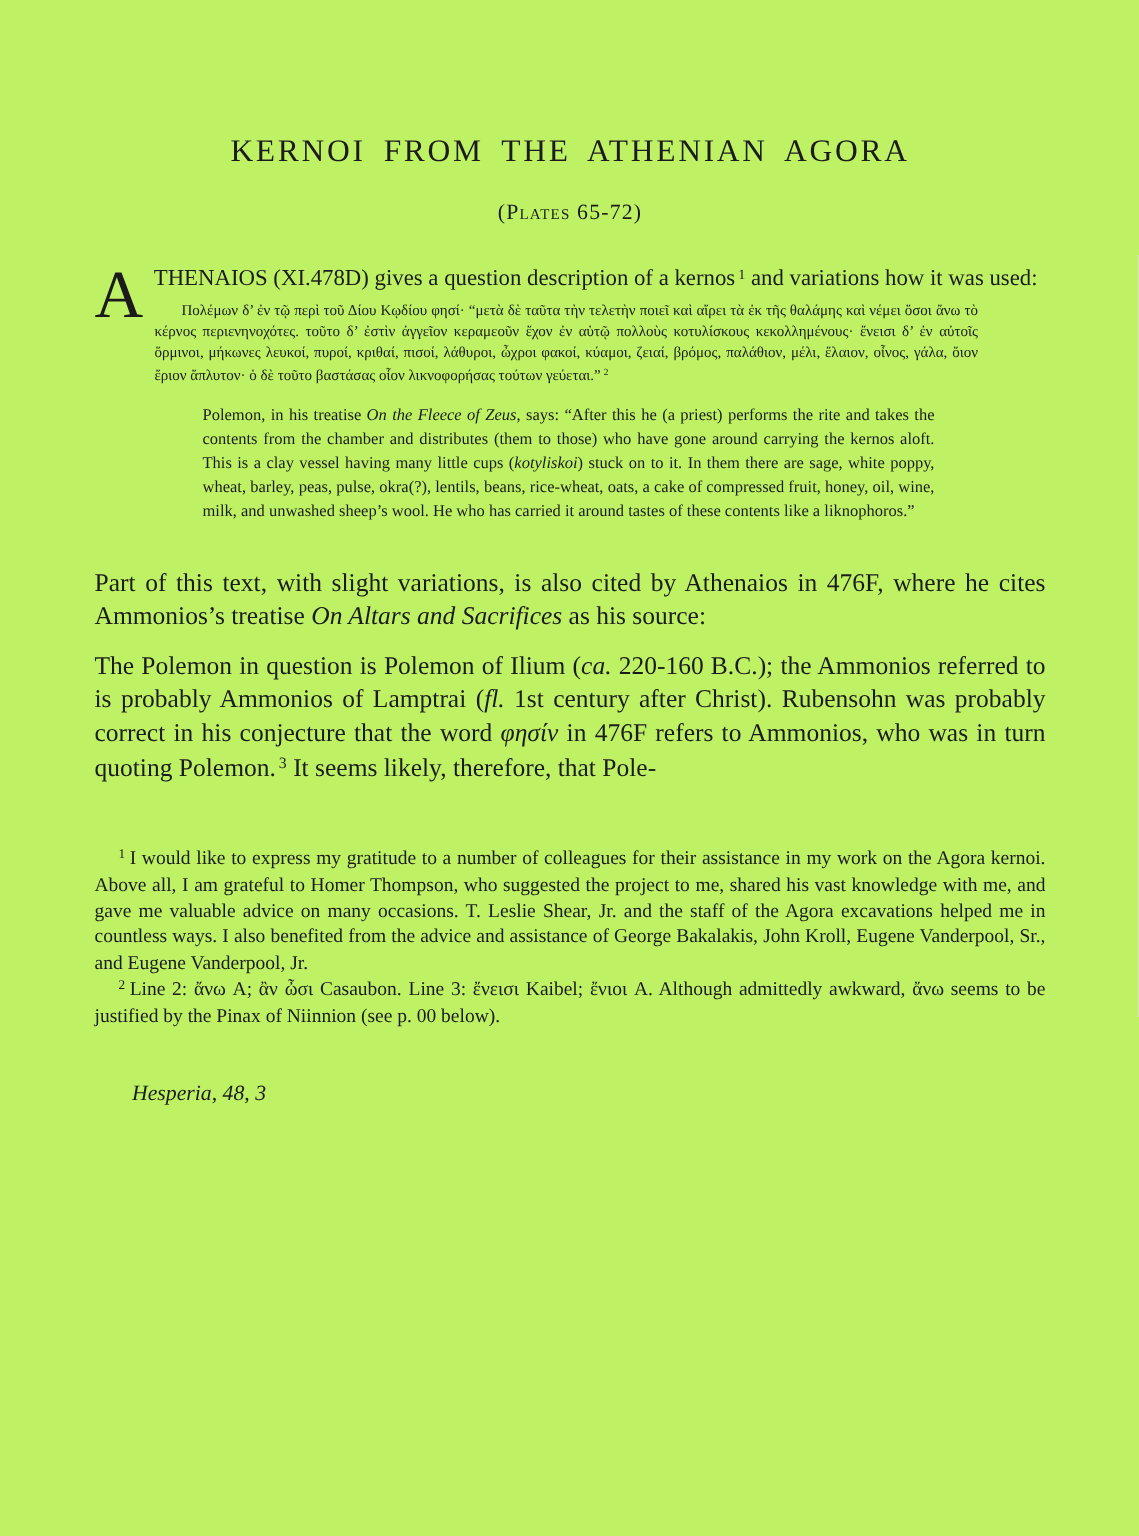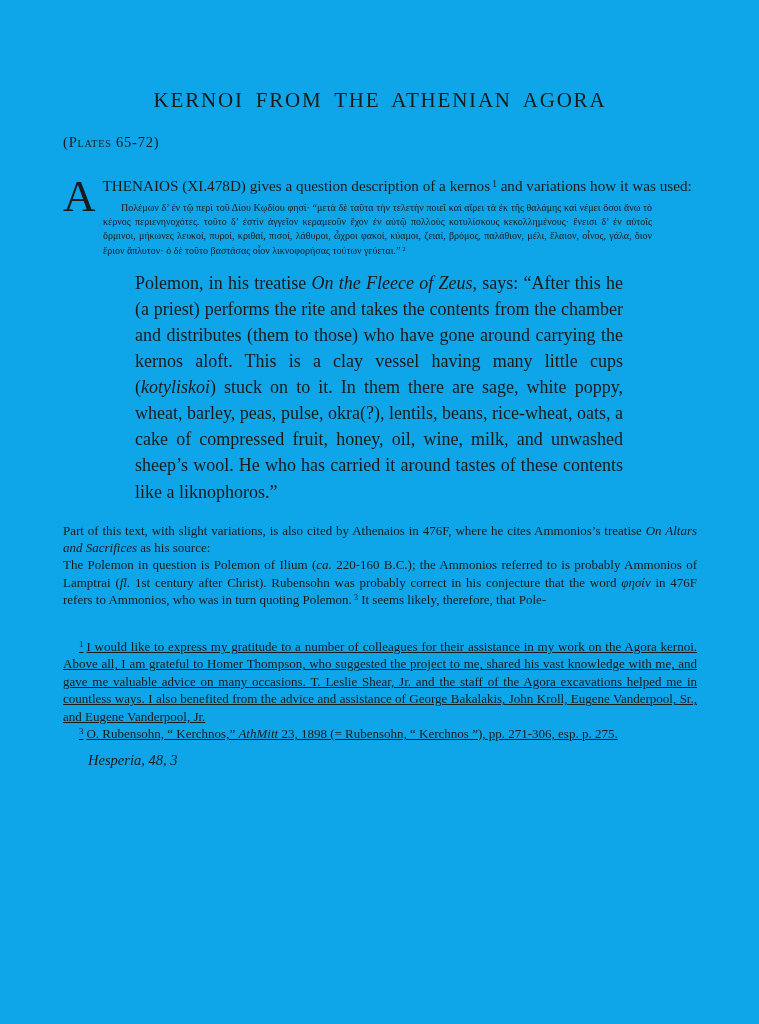--- a/index.html
+++ b/index.html
@@ -1,65 +1,65 @@
 <!DOCTYPE html>
 <html><head>
 <meta charset="utf-8">
 <style>
   * { margin:0; padding:0; box-sizing:border-box; }
   html,body { background:#e9e8e3; }
   .page {
     width:759px; height:1024px;
     padding:88px 62px 0 63px;
-    background:#0ea5e9;
+    background:#bef264;
     color:#1b1b1b;
     font-family:"Liberation Serif","DejaVu Serif",serif;
     overflow:hidden;
     position:relative;
     margin:0 auto;
   }
   .title {
     font-size:21px; font-weight:400;
     text-align:center;
     letter-spacing:1.8px; word-spacing:5px;
   }
   .plates {
-    margin-top:21px;
+    text-align:center; margin-top:21px;
     font-size:14.5px; font-variant:small-caps; letter-spacing:0.8px;
   }
   .intro {
     margin-top:25px; font-size:15.2px; line-height:1.32; text-align:justify;
   }
   .dropcap {
     float:left; font-size:45px; line-height:36px; padding:2px 7px 0 0;
   }
   .greek {
     margin:5px 45px 9px 40px;
     font-size:10px; line-height:1.42;
     text-align:justify; text-indent:18px;
   }
   .translation {
-    margin:12px 74px 17px 72px;
-    font-size:18px; line-height:1.45; text-align:justify;
+    margin:12px 74px 28px 72px;
+    font-size:11px; line-height:1.45; text-align:justify;
   }
   .para {
-    margin-top:0; font-size:13px; line-height:1.33; text-align:justify;
+    margin-top:10px; font-size:17px; line-height:1.33; text-align:justify;
   }
   .i { font-style:italic; }
   .fn-ref, .fn-num {
     font-size:0.62em; position:relative; top:-0.45em; vertical-align:baseline;
   }
   .fn-ref { margin-left:2px; }
   .fn-num { margin-right:3px; font-size:0.68em; }
-  .footnotes { margin-top:30px;text-decoration:underline; }
+  .footnotes { margin-top:40px; }
   .footnote {
     font-size:13px; line-height:1.34; text-align:justify; text-indent:16px;
   }
   .footer {
-    margin-top:9px; padding-left:25px;
+    margin-top:36px; padding-left:25px;
     font-size:14.5px; font-style:italic;
   }
 </style>
 </head>
 <body>
 
 <div class="page">
 
   <h1 class="title">KERNOI FROM THE ATHENIAN AGORA</h1>
 
@@ -71,18 +71,18 @@
 
   <p class="translation"><span>Polemon, in his treatise </span><span class="i">On the Fleece of Zeus</span><span>, says: “After this he (a priest) performs the rite and takes the contents from the chamber and distributes (them to those) who have gone around carrying the kernos aloft.  This is a clay vessel having many little cups (</span><span class="i">kotyliskoi</span><span>) stuck on to it.  In them there are sage, white poppy, wheat, barley, peas, pulse, okra(?), lentils, beans, rice-wheat, oats, a cake of compressed fruit, honey, oil, wine, milk, and unwashed sheep’s wool.  He who has carried it around tastes of these contents like a liknophoros.”</span></p>
 
   <p class="para"><span>Part of this text, with slight variations, is also cited by Athenaios in 476F, where he cites Ammonios’s treatise </span><span class="i">On Altars and Sacrifices</span><span> as his source:</span></p>
 
 
   <p class="para"><span>The Polemon in question is Polemon of Ilium (</span><span class="i">ca.</span><span> 220-160 B.C.); the Ammonios referred to is probably Ammonios of Lamptrai (</span><span class="i">fl.</span><span> 1st century after Christ).  Rubensohn was probably correct in his conjecture that the word </span><span class="i">φησίν</span><span> in 476F refers to Ammonios, who was in turn quoting Polemon.</span><sup class="fn-ref">3</sup><span>  It seems likely, therefore, that Pole-</span></p>
 
   <div class="footnotes">
     <p class="footnote"><sup class="fn-num">1</sup><span>I would like to express my gratitude to a number of colleagues for their assistance in my work on the Agora kernoi.  Above all, I am grateful to Homer Thompson, who suggested the project to me, shared his vast knowledge with me, and gave me valuable advice on many occasions. T. Leslie Shear, Jr. and the staff of the Agora excavations helped me in countless ways.  I also benefited from the advice and assistance of George Bakalakis, John Kroll, Eugene Vanderpool, Sr., and Eugene Vanderpool, Jr.</span></p>
-    <p class="footnote"><sup class="fn-num">3</sup><span>O. Rubensohn, “ Kerchnos,” </span><span class="i">AthMitt</span><span> 23, 1898 (= Rubensohn, “ Kerchnos ”), pp. 271-306, esp. p. 275.</span></p>
+    <p class="footnote"><sup class="fn-num">2</sup><span>Line 2: ἄνω A; ἂν ὦσι Casaubon.  Line 3: ἔνεισι Kaibel; ἔνιοι A.  Although admittedly awkward, ἄνω seems to be justified by the Pinax of Niinnion (see p. 00 below).</span></p>
   </div>
 
   <div class="footer">Hesperia, 48, 3</div>
 
 </div>
 
 </body></html>

